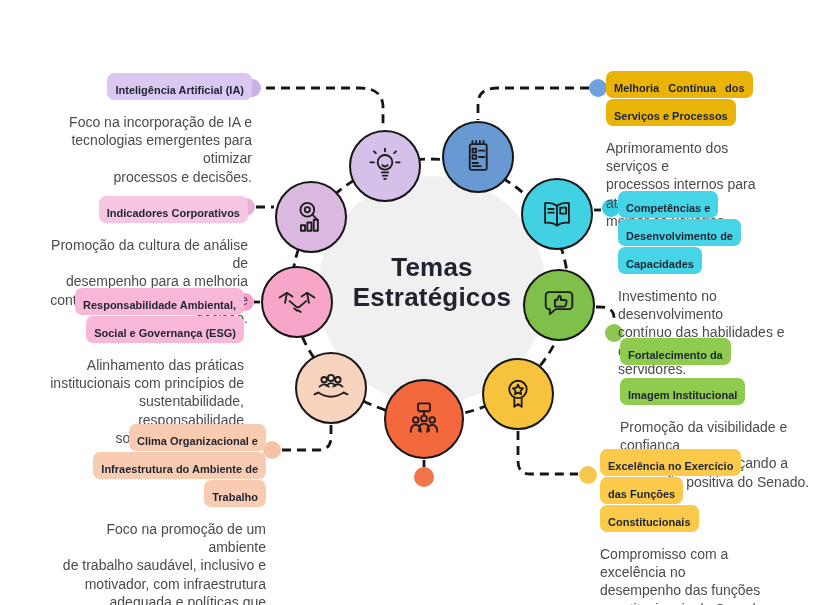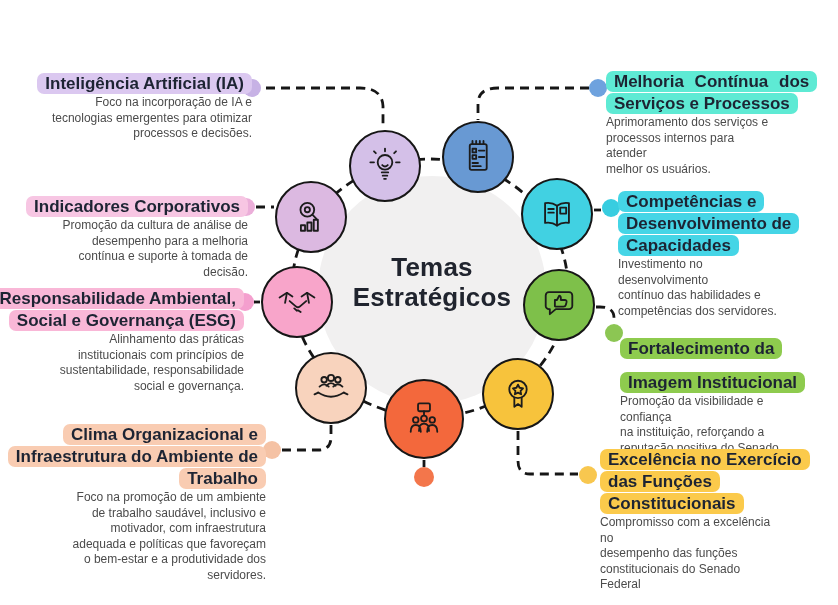--- a/index.html
+++ b/index.html
@@ -31,39 +31,39 @@
   .d0{left:243px;top:79px;} .d1{left:237px;top:198px;} .d2{left:236px;top:293px;}
   .d3{left:263px;top:441px;} .d4{left:414px;top:467px;width:20px;height:20px;}
   .d5{left:589px;top:79px;} .d6{left:602px;top:199px;} .d7{left:605px;top:324px;}
   .d8{left:579px;top:466px;}
   
   .block{position:absolute;}
   .pills{display:flex;flex-direction:column;gap:1px;}
   .align-r .pills{align-items:flex-end;} .align-l .pills{align-items:flex-start;}
   .align-c .pills{align-items:center;}
   .pill{
-    display:inline-block;border-radius:7px;padding:4px 8px 3px;
-    font-size:17px;font-weight:bold;color:#1d2433;white-space:nowrap;line-height:14px;
+    display:inline-block;border-radius:7px;padding:10px 8px 3px;
+    font-size:11px;font-weight:bold;color:#1d2433;white-space:nowrap;line-height:14px;
   }
   .desc{
-    margin-top:1px;font-size:12px;line-height:1.3;color:#4b4b4b;white-space:pre-line;
+    margin-top:13px;font-size:14px;line-height:1.3;color:#4b4b4b;white-space:pre-line;
   }
   .align-r{text-align:right;} .align-l{text-align:left;} .align-c{text-align:center;}
   .b0{left:38px;top:73px;width:214px;} .b1{left:50px;top:196px;width:198px;}
   .b2{left:30px;top:288px;width:214px;} .b3{left:48px;top:424px;width:218px;}
   .b4{left:308px;top:485px;width:252px;} .b5{left:606px;top:71px;width:170px;}
   .b6{left:618px;top:191px;width:170px;} .b7{left:620px;top:326px;width:192px;}
   .b8{left:600px;top:449px;width:180px;}
   
   .c-ia{background:#d4c0e8;} .t-ia .pill{background:#dbc8f0;} .d0{background:#c7b2e5;}
   .c-indicadores{background:#dcb9e1;} .t-indicadores .pill{background:#f7c6e3;} .d1{background:#ebaed9;}
   .c-esg{background:#f8a5ca;} .t-esg .pill{background:#f9b7d7;} .d2{background:#f49fce;}
   .c-clima{background:#f8d3bd;} .t-clima .pill{background:#f9ccb2;} .d3{background:#f5c2a4;}
   .c-transparencia{background:#f3683c;} .t-transparencia .pill{background:#f3683c;color:#40210c;} .d4{background:#f3764b;}
-  .c-melhoria{background:#6899d3;} .t-melhoria .pill{background:#5eead4;} .d5{background:#6ea2de;}
+  .c-melhoria{background:#6899d3;} .t-melhoria .pill{background:#eab308;} .d5{background:#6ea2de;}
   .t-melhoria .pill:first-child{word-spacing:6px;}
   .c-desenvolvimento{background:#41d1e2;} .t-desenvolvimento .pill{background:#45d5e6;} .d6{background:#38cde0;}
   .c-fortalecimento{background:#7ec04a;} .t-fortalecimento .pill{background:#8ecb4e;margin-top:12px;} .d7{background:#8cc653;}
   .c-excelencia{background:#f7c33c;} .t-excelencia .pill{background:#fbca4b;} .d8{background:#f8c74f;}
 </style>
 </head>
 <body>
 
 <div class="stage">
 

